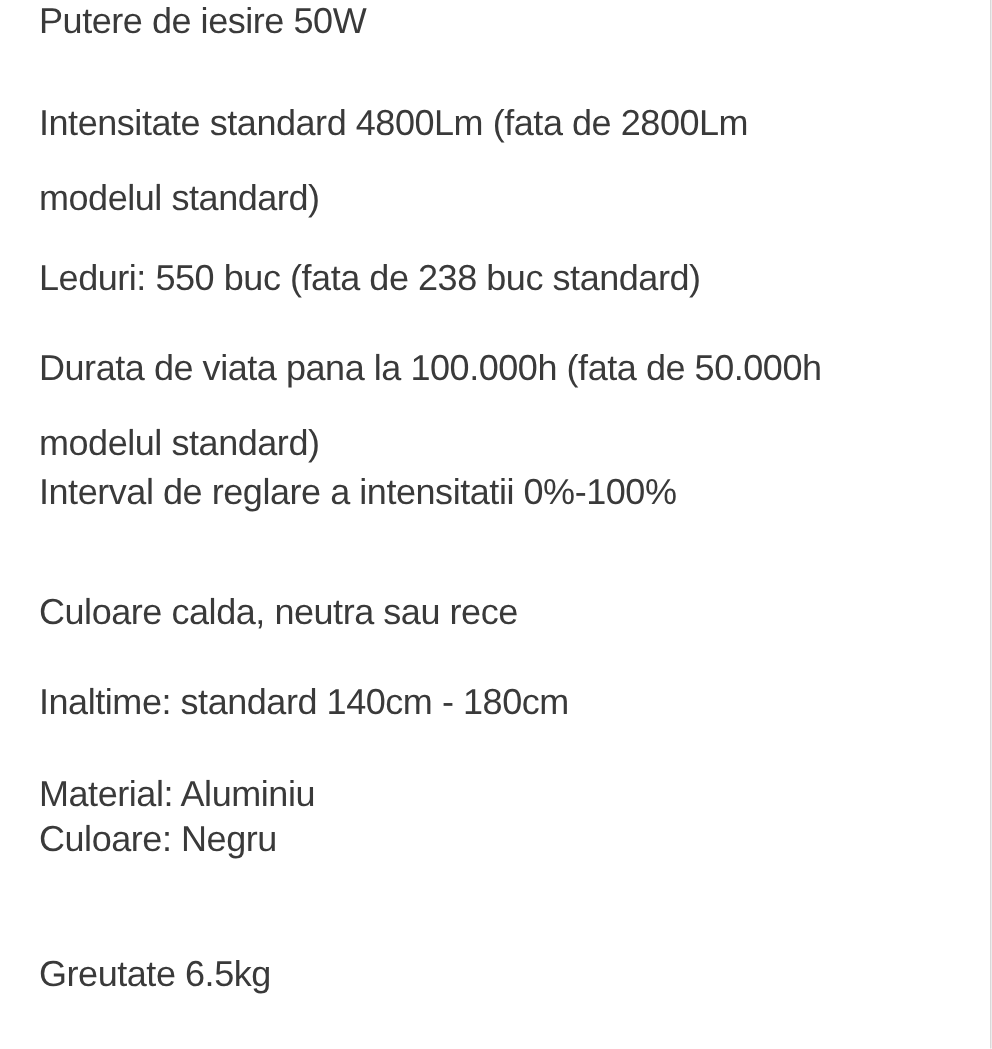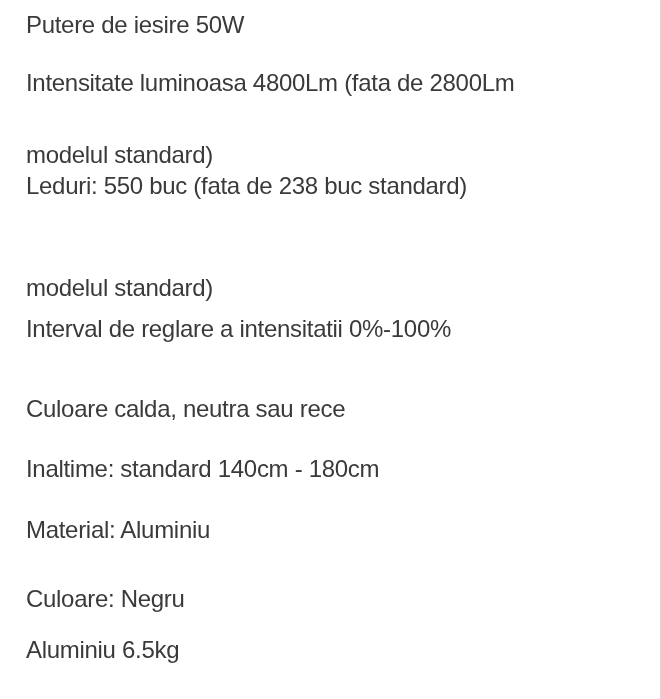--- a/index.html
+++ b/index.html
@@ -32,53 +32,54 @@
       line-height: 1.25;
     }
     .spec {
       position: absolute;
       left: 0;
       white-space: nowrap;
       letter-spacing: -0.3px;
     }
     .spec .line2 {
       display: block;
-      margin-top: 42px;
+      margin-top: 20px;
     }
   </style>
 </head>
 <body>
 
 <div class="spec-list">
-  <div class="spec" style="top:10px;">
+  <div class="spec" style="top:0;">
     <span>Putere de iesire 50W</span>
   </div>
   <div class="spec" style="top:68px;">
-    <span>Intensitate luminoasa 4800Lm (fata de 2800Lm</span>
+    <span>Intensitate standard 4800Lm (fata de 2800Lm</span>
     <span class="line2">modelul standard)</span>
   </div>
   <div class="spec" style="top:171px;">
     <span>Leduri: 550 buc (fata de 238 buc standard)</span>
   </div>
   <div class="spec" style="top:231px;">
+    <span>Durata de viata pana la 100.000h (fata de 50.000h</span>
     <span class="line2">modelul standard)</span>
   </div>
   <div class="spec" style="top:314px;">
     <span>Interval de reglare a intensitatii 0%-100%</span>
   </div>
   <div class="spec" style="top:394px;">
     <span>Culoare calda, neutra sau rece</span>
   </div>
   <div class="spec" style="top:454px;">
     <span>Inaltime: standard 140cm - 180cm</span>
   </div>
   <div class="spec" style="top:515px;">
     <span>Material: Aluminiu</span>
   </div>
-  <div class="spec" style="top:584px;">
+  <div class="spec" style="top:545px;">
     <span>Culoare: Negru</span>
   </div>
   <div class="spec" style="top:635px;">
-    <span>Aluminiu 6.5kg</span>
+    <span>Greutate 6.5kg</span>
   </div>
 </div>
 
 <div class="edge"></div>
 
 </body></html>

